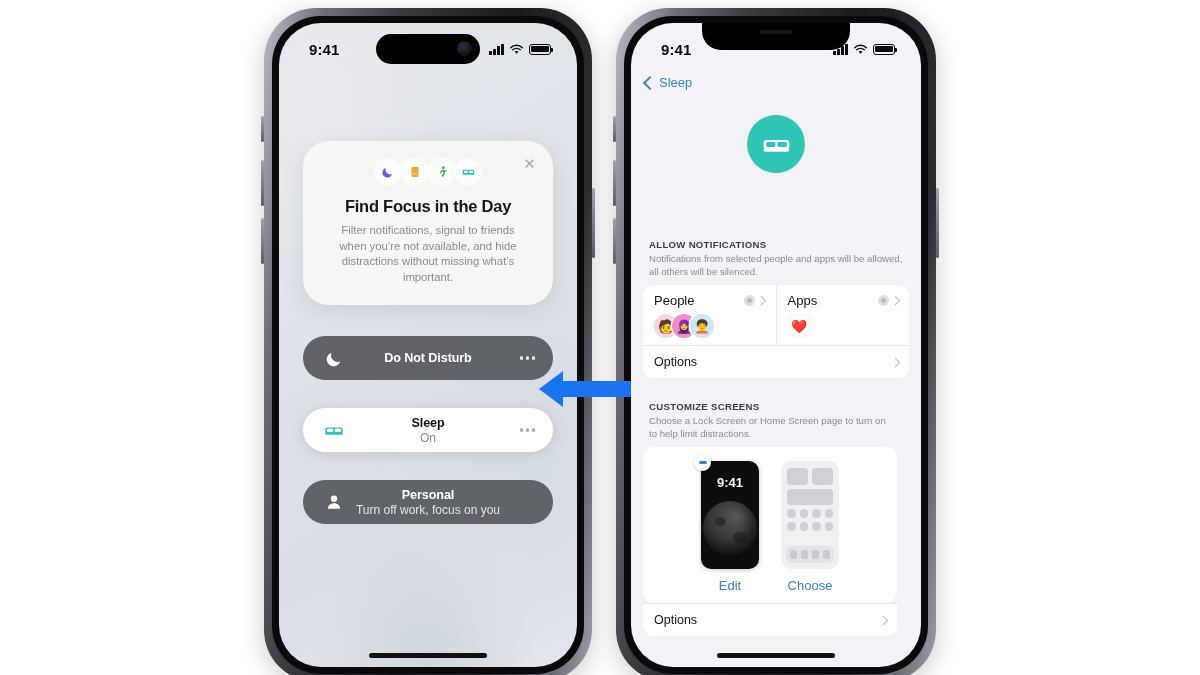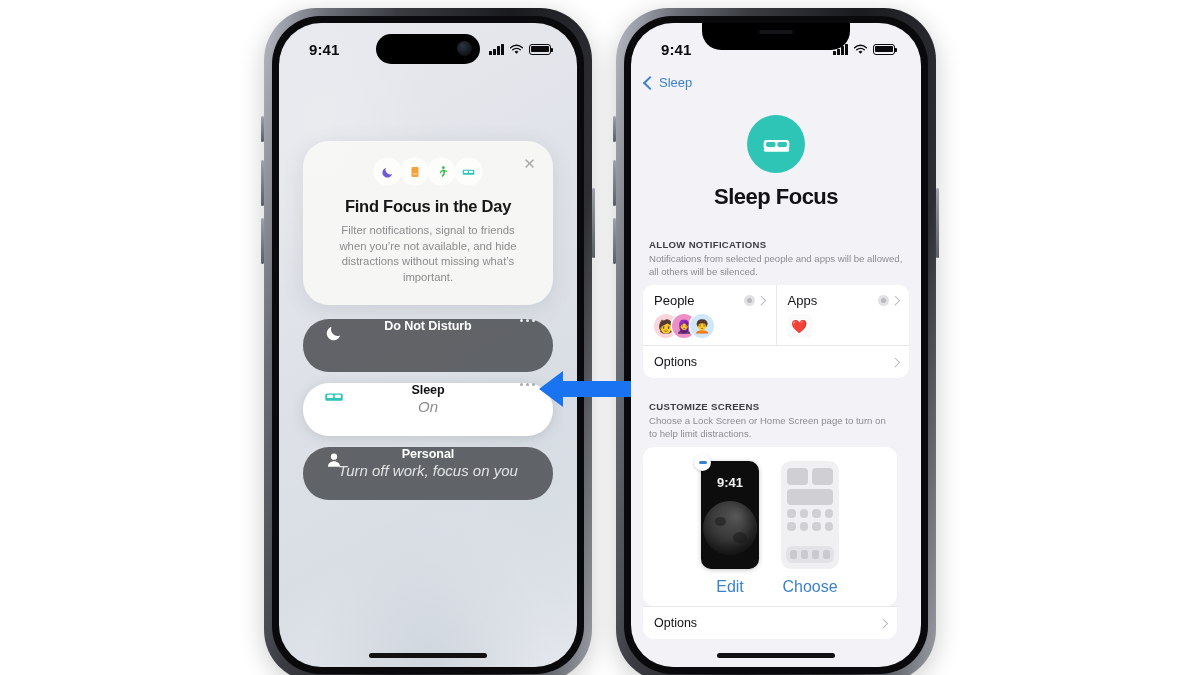--- a/index.html
+++ b/index.html
@@ -212,27 +212,28 @@
   
   .focus-list {
     position: absolute;
     left: 24px; right: 24px;
     top: 296px;
     display: flex;
     flex-direction: column;
     gap: 11px;
   }
   .focus-row {
-    height: 53px;
+    height: 44px;
     border-radius: 26px;
     display: flex;
-    align-items: flex-start;
+    align-items: center;
     position: relative;
     padding: 0 18px;
     box-sizing: border-box;
+    margin-top: 17px;
   }
   .focus-row.off {
     background: rgba(86,88,92,0.92);
   }
   .focus-row.on {
     background: #ffffff;
     box-shadow: 0 2px 12px rgba(100,105,115,0.22);
   }
   .focus-ic {
     width: 26px; height: 26px;
@@ -246,24 +247,23 @@
     pointer-events: none;
   }
   .focus-name {
     font-size: 12.6px;
     font-weight: bold;
     color: #ffffff;
     letter-spacing: -0.1px;
   }
   .focus-row.on .focus-name { color: #111214; }
   .focus-sub {
-    font-size: 15px;
+    font-size: 12px;
     color: #e3e3e4;
     margin-top: 1px;
-    font-style: italic;
   }
   .focus-row.on .focus-sub { color: #8a8b8d; }
   .dots {
     margin-left: auto;
     display: flex; gap: 2.6px;
     z-index: 2;
   }
   .dots i { width: 3.4px; height: 3.4px; border-radius: 50%; background: #e9e9ea; display:block; }
   .focus-row.on .dots i { background: #a9aaac; }
 
@@ -473,21 +473,21 @@
   .mh-w { background:#cfcfd4; border-radius: 4px; }
   .mh-dock {
     position:absolute; left:5px; right:5px; bottom:6px;
     background:#e3e3e7; border-radius:6px;
     display:flex; gap:3.5px; padding:4px;
     box-sizing:border-box;
   }
   .mh-dock i { flex:1; height:9px; background:#c9c9cf; border-radius:2.5px; display:block; }
   .cs-action {
     margin-top: 9px;
-    font-size: 16px;
+    font-size: 13px;
     color: #3b82cc;
   }
   .bottom-row {
     margin: 0 12px;
     background:#fff;
     border-radius: 0 0 11px 11px;
     height: 32px;
     display:flex; align-items:center;
     padding: 0 11px;
     font-size: 12.5px;
@@ -668,21 +668,20 @@
 
       <div class="sleep-hero">
         <div class="hero-circle">
           <svg width="33" height="33" viewBox="0 0 18 18">
             <rect x="2" y="6.6" width="14" height="5" rx="1.6" fill="#fff"></rect>
             <rect x="2" y="11" width="14" height="1.9" rx="0.95" fill="#fff"></rect>
             <rect x="3.3" y="7.6" width="5.2" height="2.7" rx="1" fill="#2ec4b6"></rect>
             <rect x="9.5" y="7.6" width="5.2" height="2.7" rx="1" fill="#2ec4b6"></rect>
           </svg>
         </div>
-        <div class="hero-title">Sleep Focus</div>
       </div>
 
       <div style="position:absolute; top:216px; left:0; right:0;">
         <div class="sec-head">ALLOW NOTIFICATIONS</div>
         <div class="sec-desc">Notifications from selected people and apps will be allowed, all others will be silenced.</div>
 
         <div class="card">
           <div class="split">
             <div>
               <div class="split-top">

